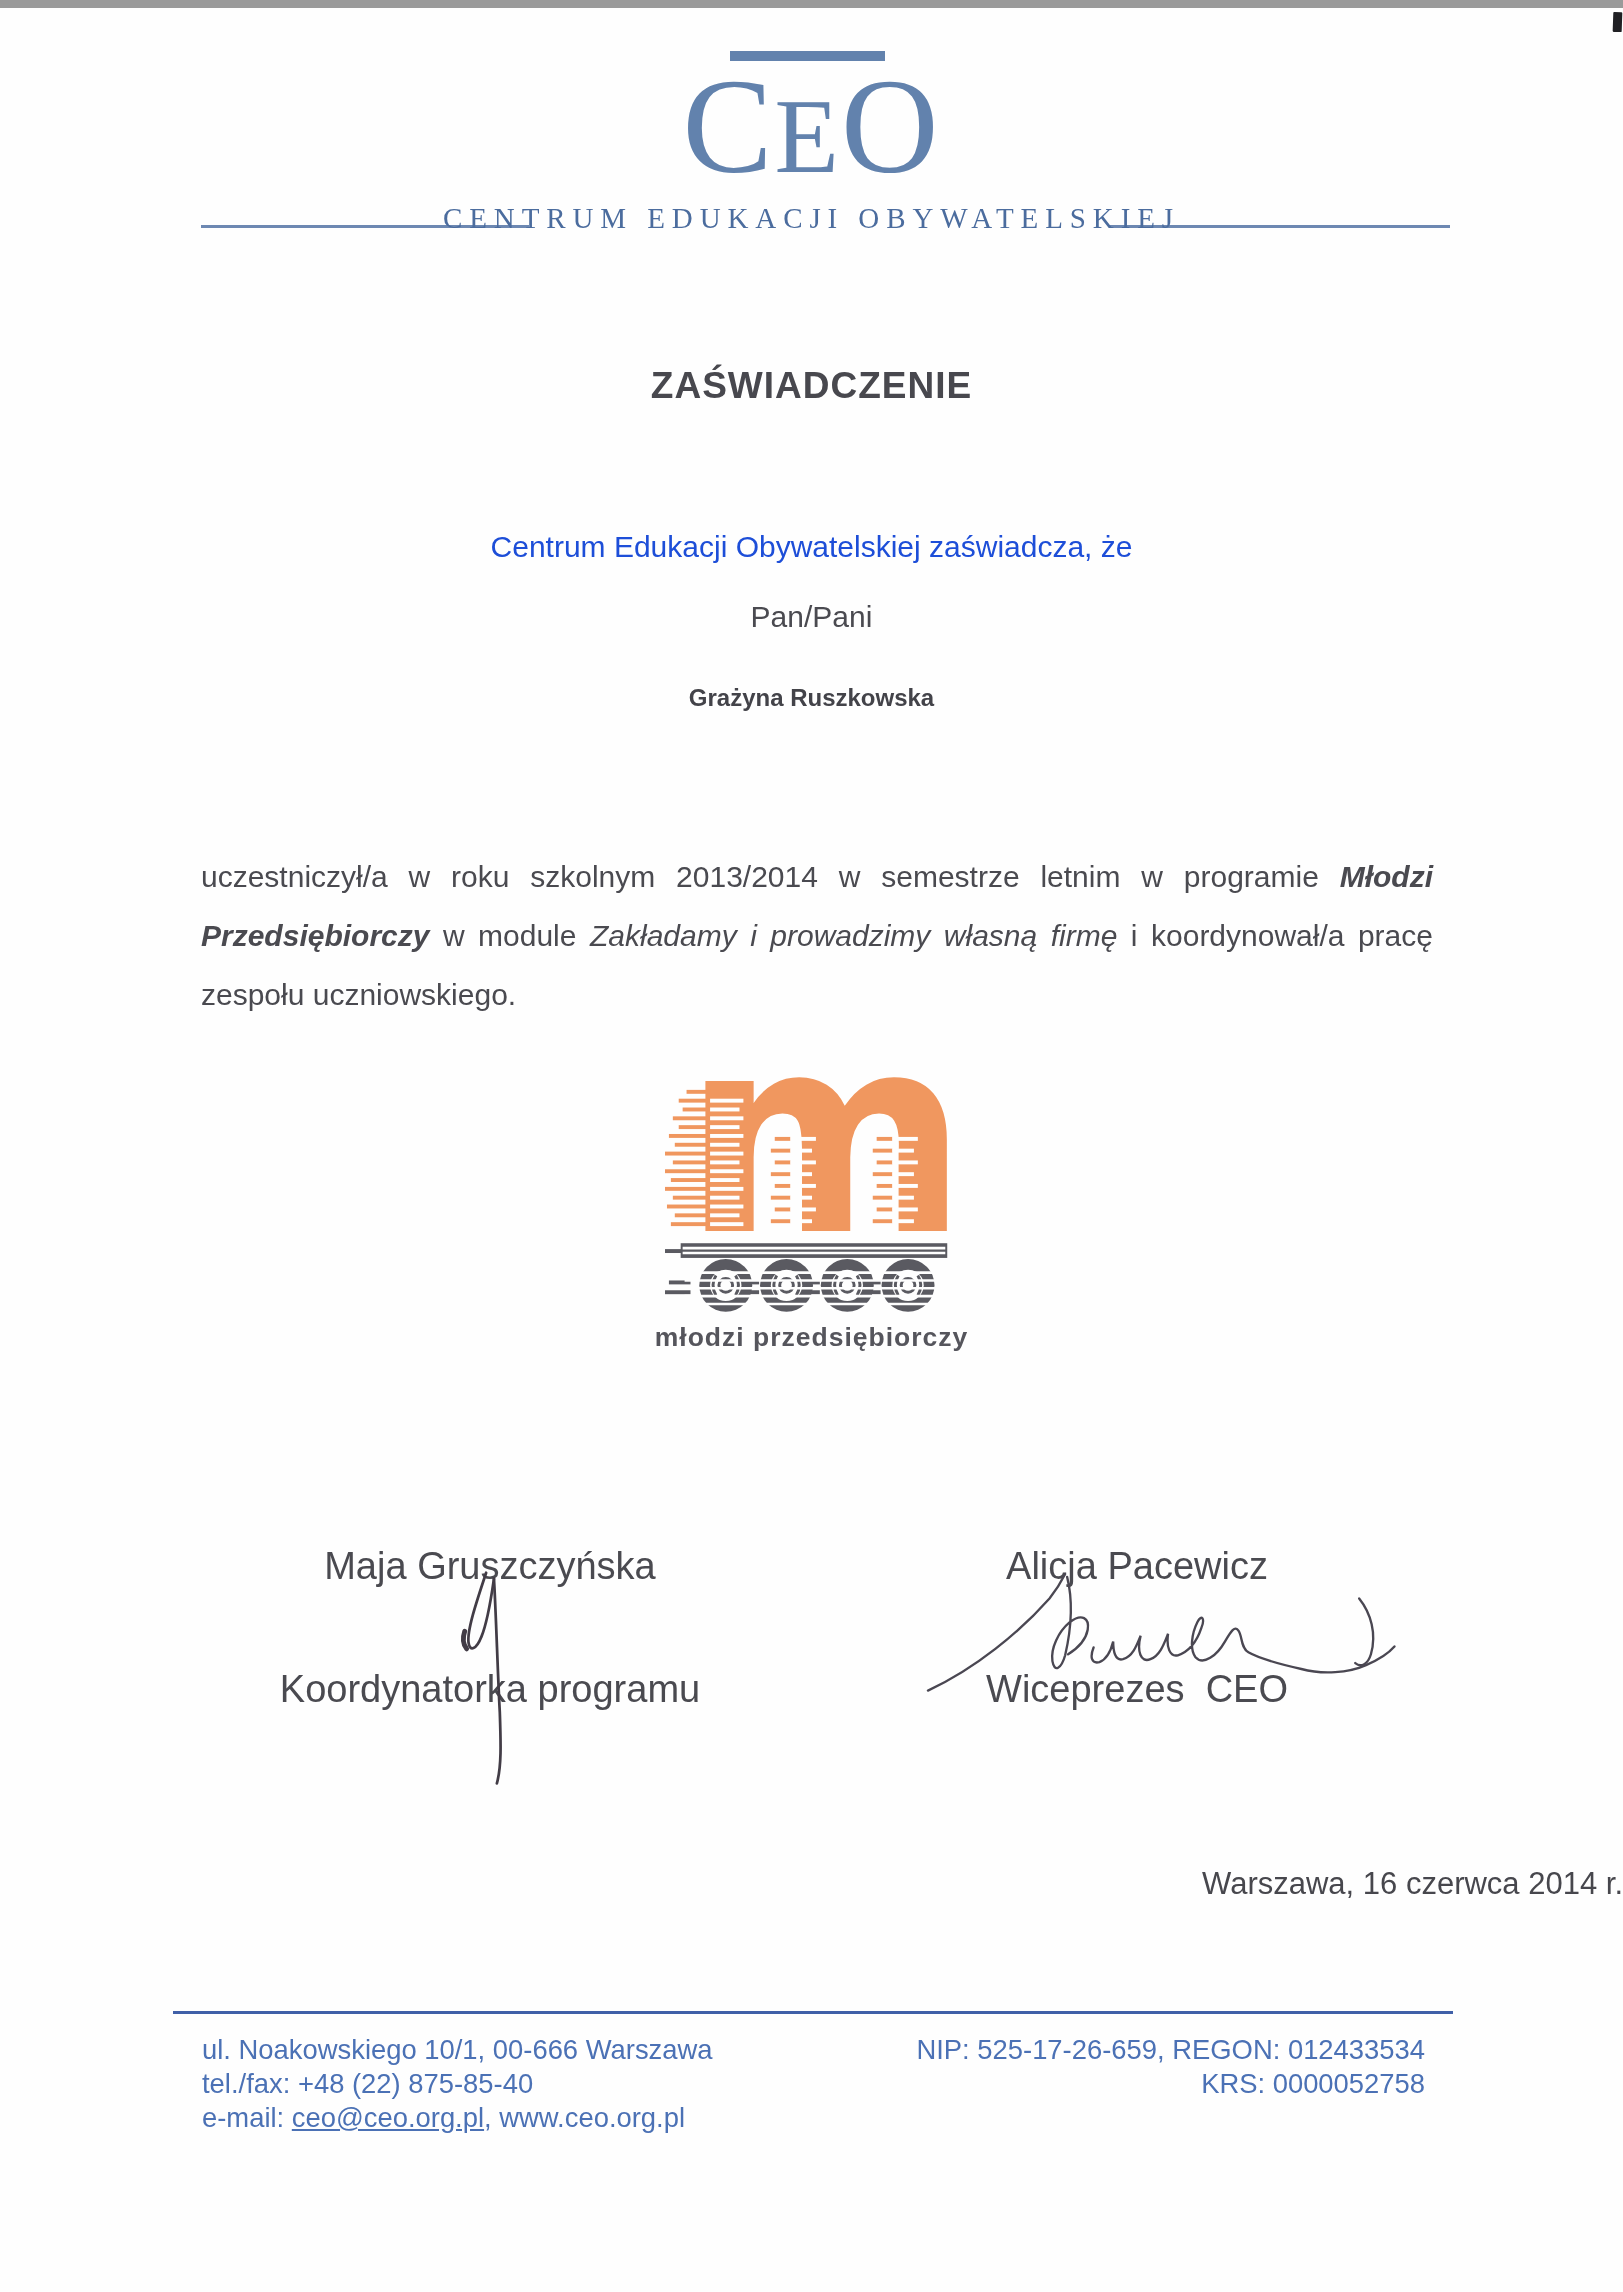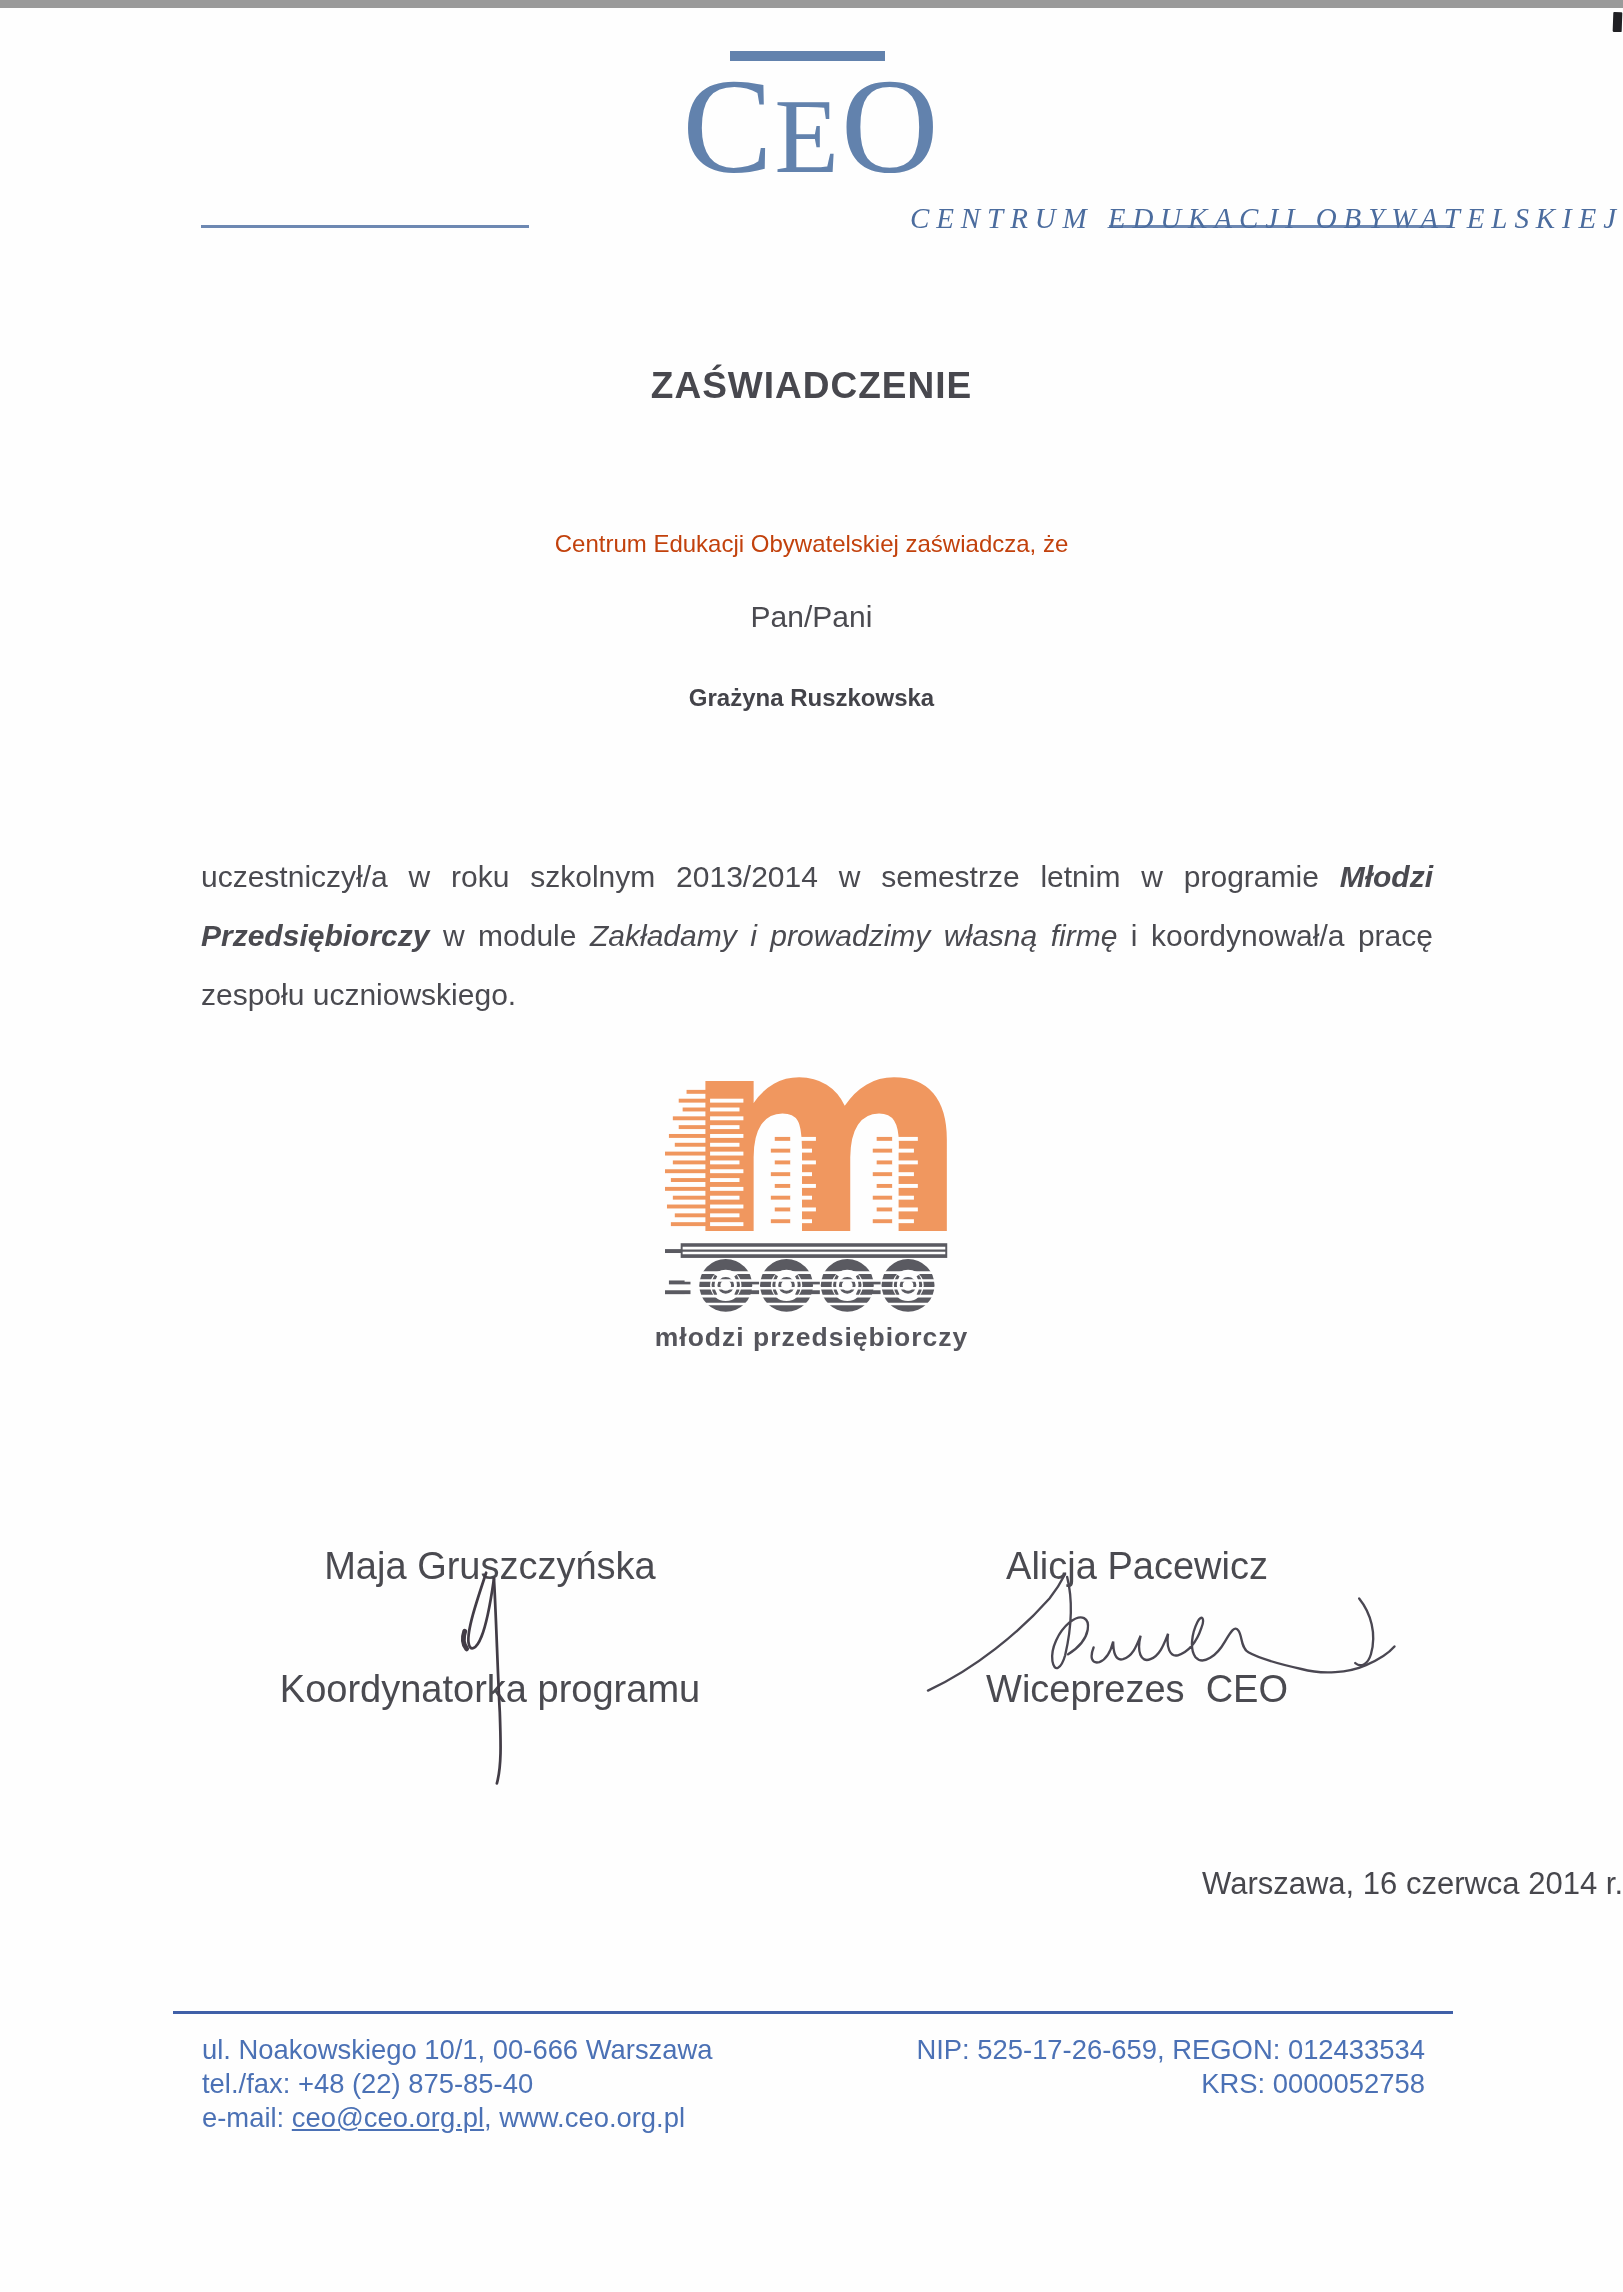--- a/index.html
+++ b/index.html
@@ -25,43 +25,42 @@
     position:relative;display:inline-block;
     font-size:0.78em;vertical-align:baseline;
   }
   .ceo-logo .e-wrap::before{
     content:"";position:absolute;
     top:-0.17em;left:-0.42em;right:-0.42em;height:0.09em;
     background:#6282ad;
   }
   .org-line{
     position:absolute;top:194px;left:0;width:100%;
-    text-align:right;
+    text-align:center;
     font-family:"Liberation Serif", serif;
     font-size:29px;line-height:33px;
     letter-spacing:6.9px;
     color:#4b6c9e;
-    font-style:italic;
   }
   .header-rule{position:absolute;top:217px;height:2.9px;background:#6d88b2;}
   .header-rule.left{left:201px;width:328px;}
   .header-rule.right{left:1109px;width:341px;}
   .scan-mark{
     position:absolute;top:3.9px;right:1px;width:8.8px;height:19.6px;
     background:#202024;border-radius:1px;transform:rotate(2deg);
   }
   
   .doc-title{
     position:absolute;top:357px;left:0;width:100%;
     text-align:center;font-size:37px;font-weight:bold;
     letter-spacing:1px;color:#48484e;
   }
   .statement{
     position:absolute;top:522px;left:0;width:100%;
-    text-align:center;font-size:24px;color:#c2410c;
+    text-align:center;font-size:30px;color:#1d4ed8;
   }
   .salutation{
     position:absolute;top:592px;left:0;width:100%;
     text-align:center;font-size:30px;color:#4a4a50;
   }
   .recipient{
     position:absolute;top:676px;left:0;width:100%;
     text-align:center;font-size:24px;font-weight:bold;color:#434349;
   }
   .body-par{

